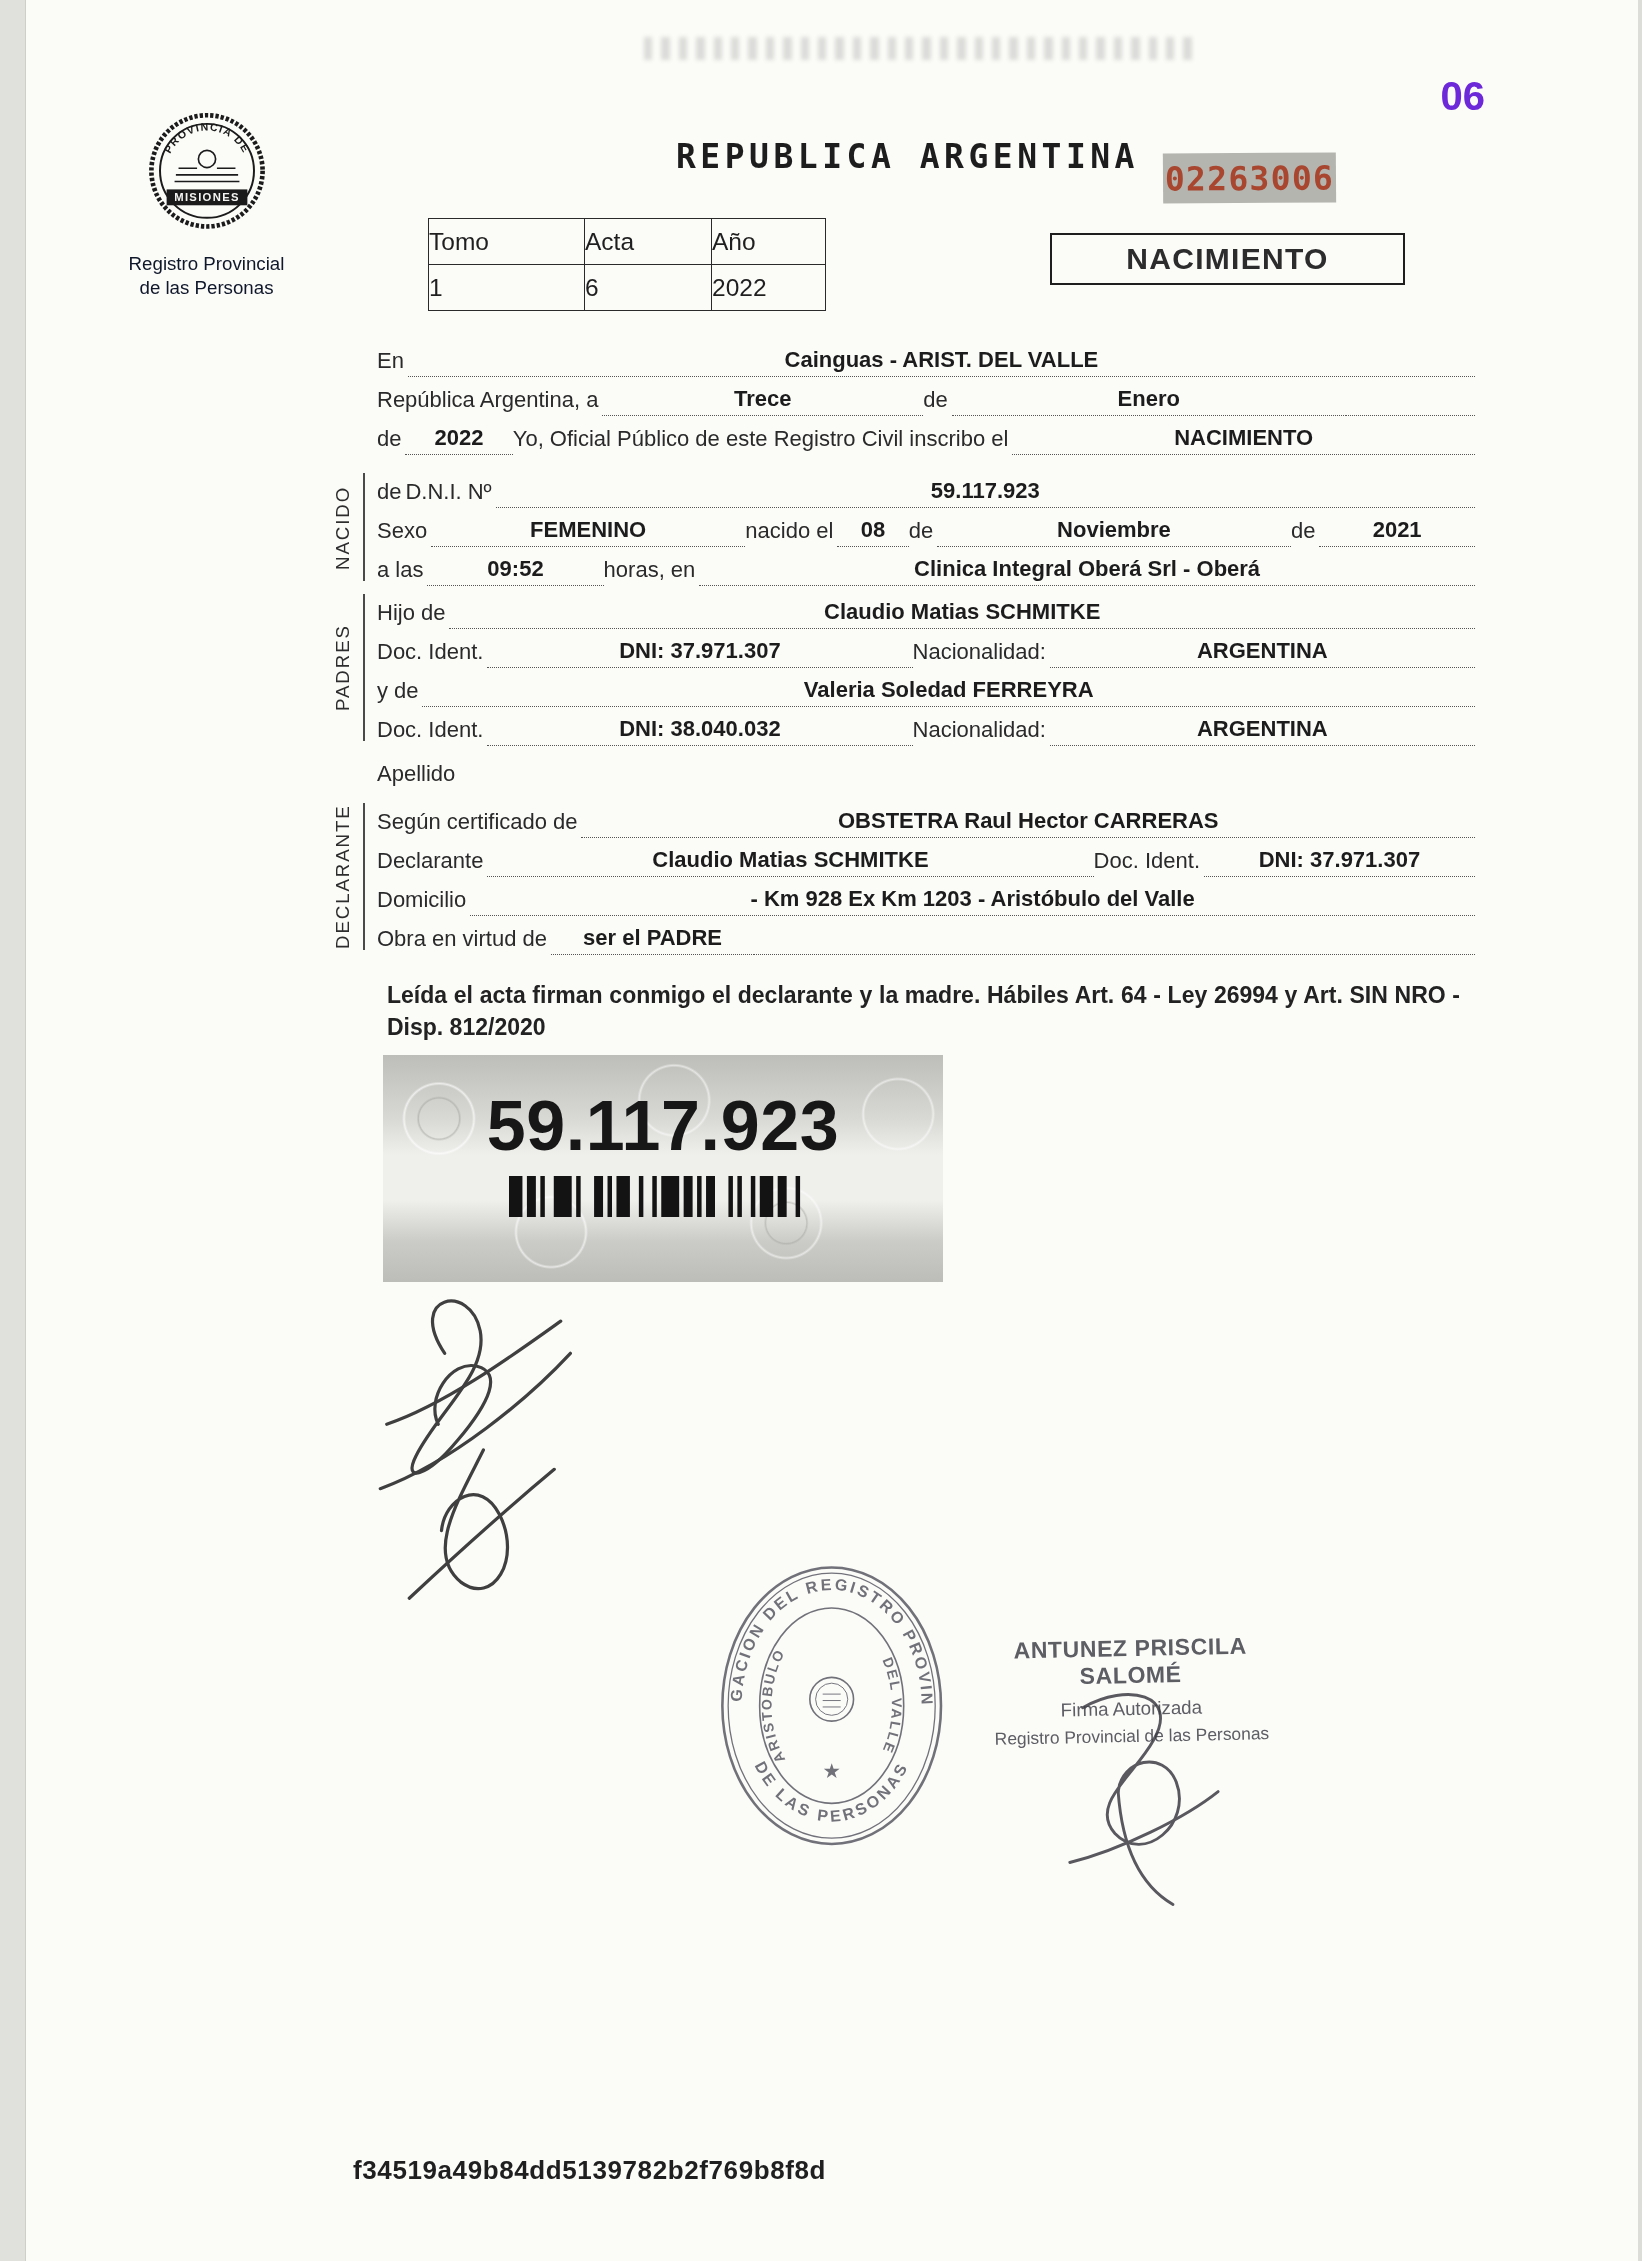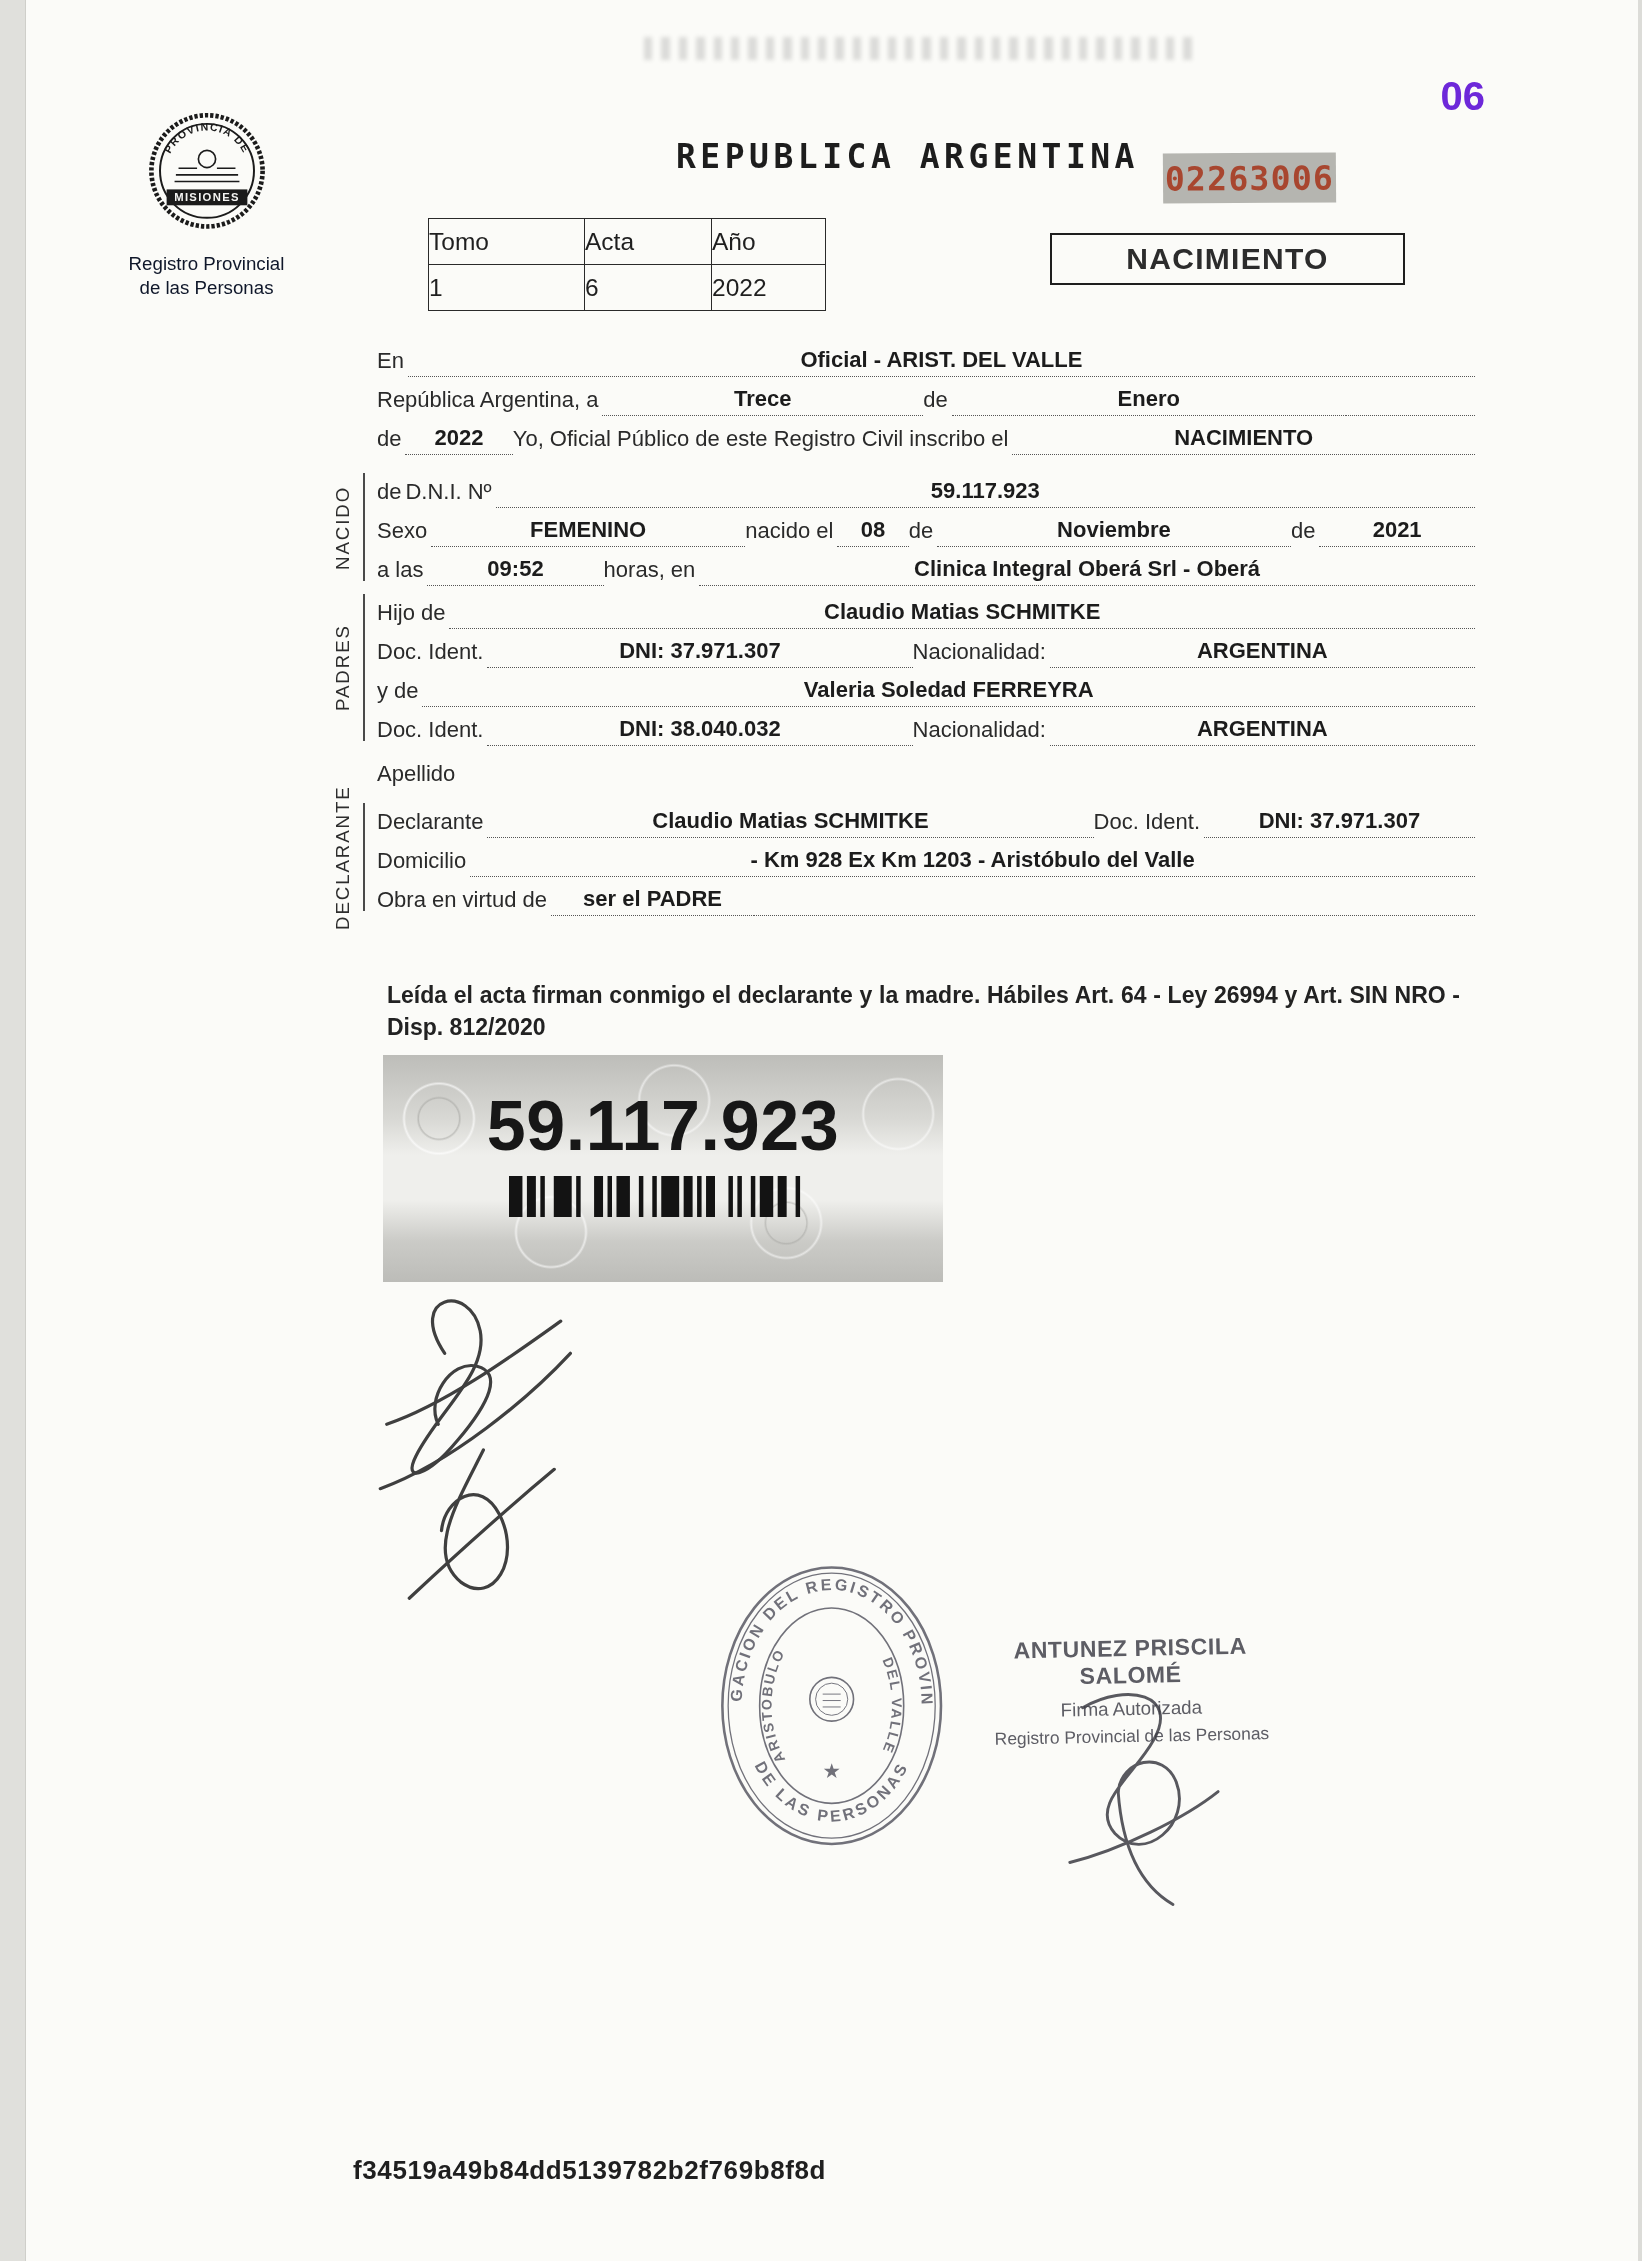--- a/index.html
+++ b/index.html
@@ -120,21 +120,21 @@
     </tr>
   </tbody>
     </table>
 
   <div class="act-box">NACIMIENTO</div>
 
   <div class="form">
 
     <div class="row">
       <span class="lbl">En</span>
-      <span class="fill" style="flex:1 1 0">Oficial - ARIST. DEL VALLE</span>
+      <span class="fill" style="flex:1 1 0">Cainguas - ARIST. DEL VALLE</span>
     </div>
 
     <div class="row">
       <span class="lbl">República Argentina, a</span>
       <span class="fill" style="flex:3.4 1 0">Trece</span>
       <span class="lbl">de</span>
       <span class="fill" style="flex:4.2 1 0">Enero</span>
       <span class="fill" style="flex:1.3 1 0"></span>
     </div>
 
@@ -193,20 +193,24 @@
         <span class="fill" style="flex:2.6 1 0">ARGENTINA</span>
       </div>
     </div>
 
     <div class="row mt-c">
       <span class="lbl">Apellido</span>
     </div>
 
     <div class="section mt-d">
       <div class="side-label">DECLARANTE</div>
+      <div class="row">
+        <span class="lbl">Según certificado de</span>
+        <span class="fill" style="flex:1 1 0">OBSTETRA Raul Hector CARRERAS</span>
+      </div>
       <div class="row">
         <span class="lbl">Declarante</span>
         <span class="fill" style="flex:3.2 1 0">Claudio Matias SCHMITKE</span>
         <span class="lbl">Doc. Ident.</span>
         <span class="fill" style="flex:1.4 1 0">DNI: 37.971.307</span>
       </div>
       <div class="row">
         <span class="lbl">Domicilio</span>
         <span class="fill" style="flex:1 1 0">- Km 928 Ex Km 1203 - Aristóbulo del Valle</span>
       </div>

